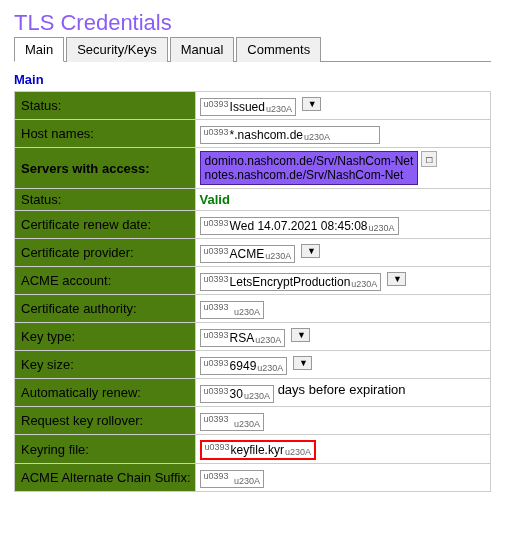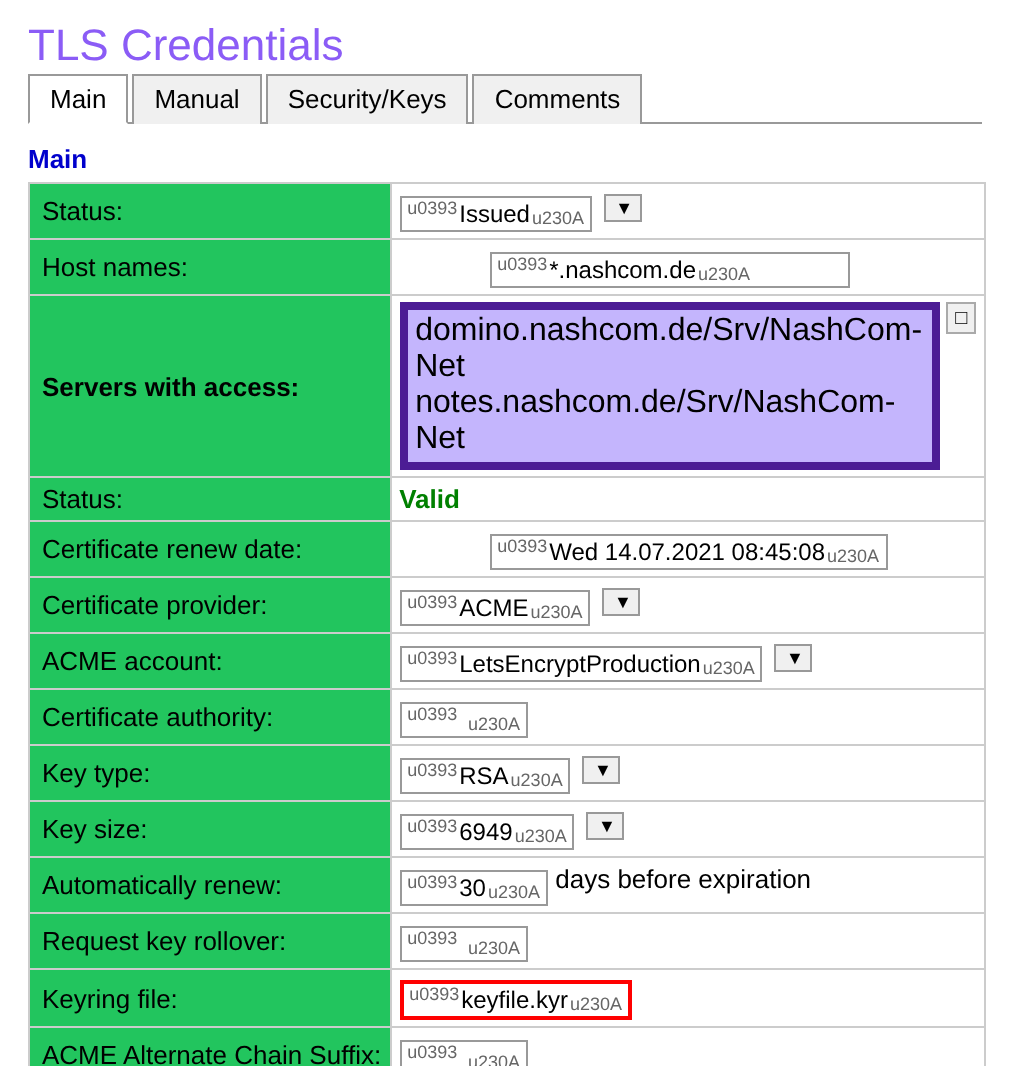--- a/index.html
+++ b/index.html
@@ -49,21 +49,21 @@
       width: 100%;
       border-collapse: collapse;
     }
     .form-table tr td {
       padding: 3px 4px;
       border: 1px solid #ccc;
       vertical-align: middle;
     }
     .form-table tr td:first-child {
       width: 165px;
-      background: #22c55e;
+      background: #4d7c0f;
       color: #000;
       padding-left: 6px;
       white-space: nowrap;
     }
     .form-table tr td:first-child.bold-label {
       font-weight: bold;
       margin-left: 30px;
     }
     .form-table tr td:last-child {
       background: #fff;
@@ -89,21 +89,20 @@
     .field-box::after {
       content: '\u230A';
       font-size: 9px;
       color: #666;
       margin-left: 1px;
       line-height: 1;
       align-self: flex-end;
     }
     .field-box-wide {
       min-width: 180px;
-      margin-left: 45px;
     }
     .dropdown-btn {
       display: inline-flex;
       align-items: center;
       border: 1px solid #999;
       padding: 1px 3px;
       background: #f0f0f0;
       cursor: pointer;
       font-size: 12px;
       margin-left: 2px;
@@ -119,24 +118,24 @@
     .keyring-highlight {
       border: 2px solid red !important;
       text-align: center;
     }
     .servers-box {
       display: flex;
       align-items: flex-start;
       gap: 3px;
     }
     .server-list {
-      border: 4px solid #4c1d95;
+      border: 1px solid #4c1d95;
       padding: 2px 4px;
-      background: #c4b5fd;
-      font-size: 16px;
+      background: #8b5cf6;
+      font-size: 12px;
       min-width: 180px;
     }
     .small-btn {
       border: 1px solid #aaa;
       background: #f0f0f0;
       width: 16px;
       height: 16px;
       display: inline-flex;
       align-items: center;
       justify-content: center;
@@ -145,22 +144,22 @@
     }
   </style>
 </head>
 <body>
 
 <div class="page-container">
   <h1>TLS Credentials</h1>
 
   <div class="tabs">
     <div class="tab active">Main</div>
+    <div class="tab">Security/Keys</div>
     <div class="tab">Manual</div>
-    <div class="tab">Security/Keys</div>
     <div class="tab">Comments</div>
   </div>
 
   <div class="section-title">Main</div>
 
   <table class="form-table">
     <tbody>
 
       <tr>
         <td>Status:</td>

